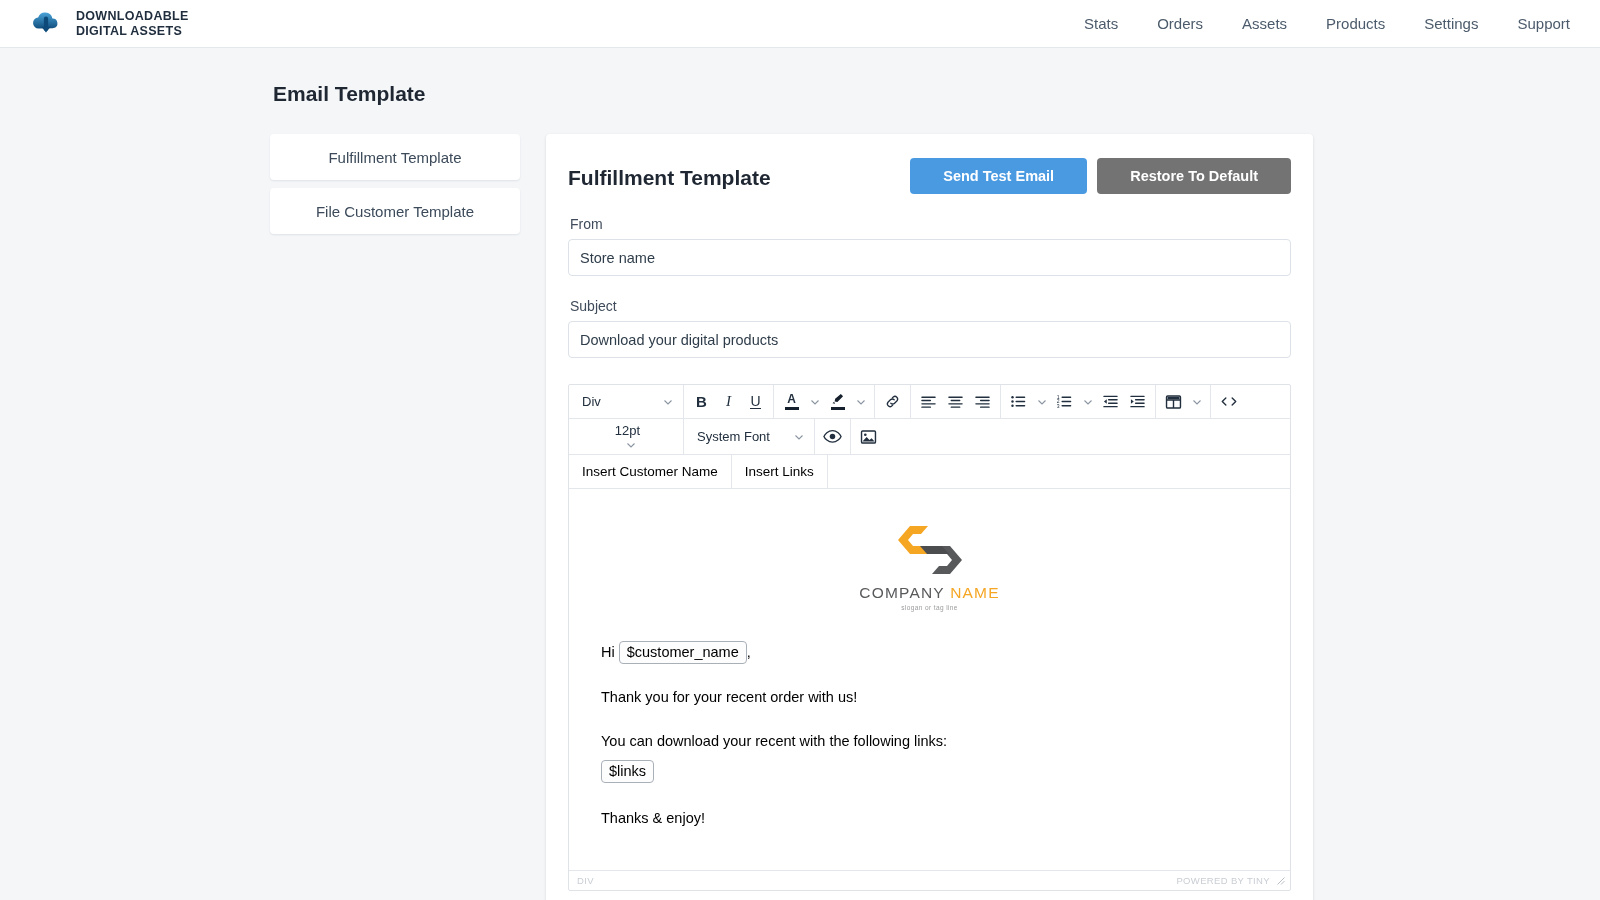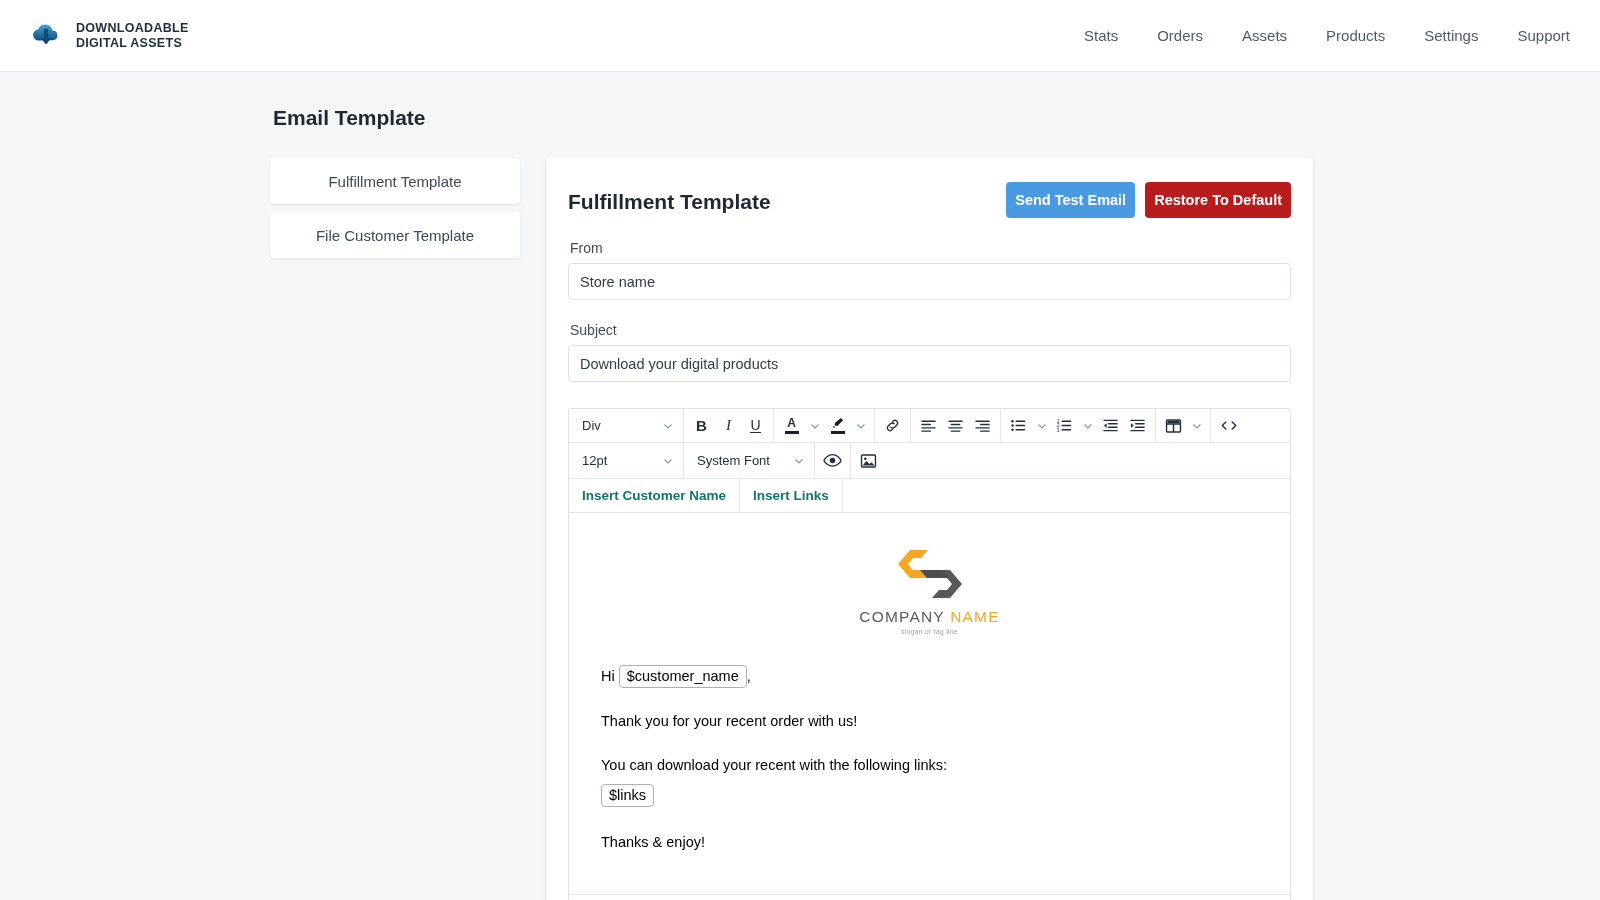--- a/index.html
+++ b/index.html
@@ -7,21 +7,21 @@
   body {
     width:1600px; height:900px;
     background:#f4f6f8;
     font-family:"Liberation Sans", sans-serif;
     color:#2f3d4a;
     overflow:hidden;
   }
 
   
   .topbar {
-    height:72px; background:#ffffff;
+    height:48px; background:#ffffff;
     display:flex; align-items:center;
     padding:0 30px 0 28px;
     border-bottom:1px solid #e4e8ec;
     position:relative;
   }
   .brand { display:flex; align-items:center; gap:12px; }
   .brand-mark { width:36px; height:36px; position:relative; }
   .brand-text {
     font-size:12.5px; font-weight:bold; line-height:1.18;
     letter-spacing:.3px; color:#1f2d3d;
@@ -55,24 +55,24 @@
     background:#ffffff; border-radius:4px;
     box-shadow:0 1px 3px rgba(16,30,54,.12);
     padding:24px 22px 26px 22px;
   }
   .card-head { display:flex; align-items:flex-start; }
   .card-title { font-size:21px; font-weight:bold; color:#1f2733; margin-top:8px; }
   .head-btns { margin-left:auto; display:flex; gap:10px; }
   .btn {
     border:none; border-radius:4px; color:#fff;
     font-family:inherit; font-size:14.5px; font-weight:bold;
-    padding:10px 9px; cursor:pointer; white-space:nowrap;
+    padding:10px 33px; cursor:pointer; white-space:nowrap;
   }
   .btn-blue { background:#4a9ae2; }
-  .btn-red  { background:#b91c1c; }
+  .btn-red  { background:#737373; }
 
   .field-label { font-size:14px; color:#3f4b5a; margin:22px 0 7px 2px; }
   .field-input {
     width:100%; height:37px; border:1px solid #dde2e8; border-radius:4px;
     background:#fff; font-family:inherit; font-size:14.5px; color:#2f3d4a;
     padding:0 11px;
   }
   .field-input::placeholder { color:#2f3d4a; }
 
   
@@ -91,34 +91,33 @@
     min-width:27px; height:27px; display:flex; align-items:center;
     justify-content:center; cursor:pointer; color:#222f3e; padding:0 3px;
   }
   .tb-select {
     display:flex; align-items:center; height:27px; cursor:pointer;
     font-size:13px; color:#222f3e; padding:0 6px 0 9px;
   }
   .tb-select .cap { display:inline-block; }
   .chev { margin-left:7px; color:#8a95a1; display:flex; }
   .tb-sel-div  { width:106px; justify-content:space-between; }
-  .tb-sel-size { width:106px; justify-content:space-between; }
+  .tb-sel-size { width:106px; justify-content:space-between;flex-direction:column; }
   .tb-sel-font { width:122px; justify-content:space-between; }
   .split-chev { width:19px; height:27px; display:flex; align-items:center;
                 justify-content:center; color:#8a95a1; cursor:pointer; }
 
   .tb-row2 .tb-group { height:35px; }
   .tb-row2 { min-height:35px; }
 
   .tb-row3 { min-height:33px; }
   .tb-text-btn {
-    font-size:13.5px; color:#0f766e; padding:0 13px; height:33px;
+    font-size:13.5px; color:#000000; padding:0 13px; height:33px;
     display:flex; align-items:center; cursor:pointer;
     border-right:1px solid #e3e6ea;
-    font-weight:bold;
   }
 
   
   .ed-body { padding:26px 16px 18px 16px; min-height:285px; position:relative; }
   .logo-wrap { text-align:center; margin:5px 0 30px 0; }
   .logo-name {
     font-size:15.5px; letter-spacing:1.2px; color:#58595b; margin-top:0;
     font-family:"Liberation Sans", sans-serif;
   }
   .logo-name .accent { color:#f5a623; }

